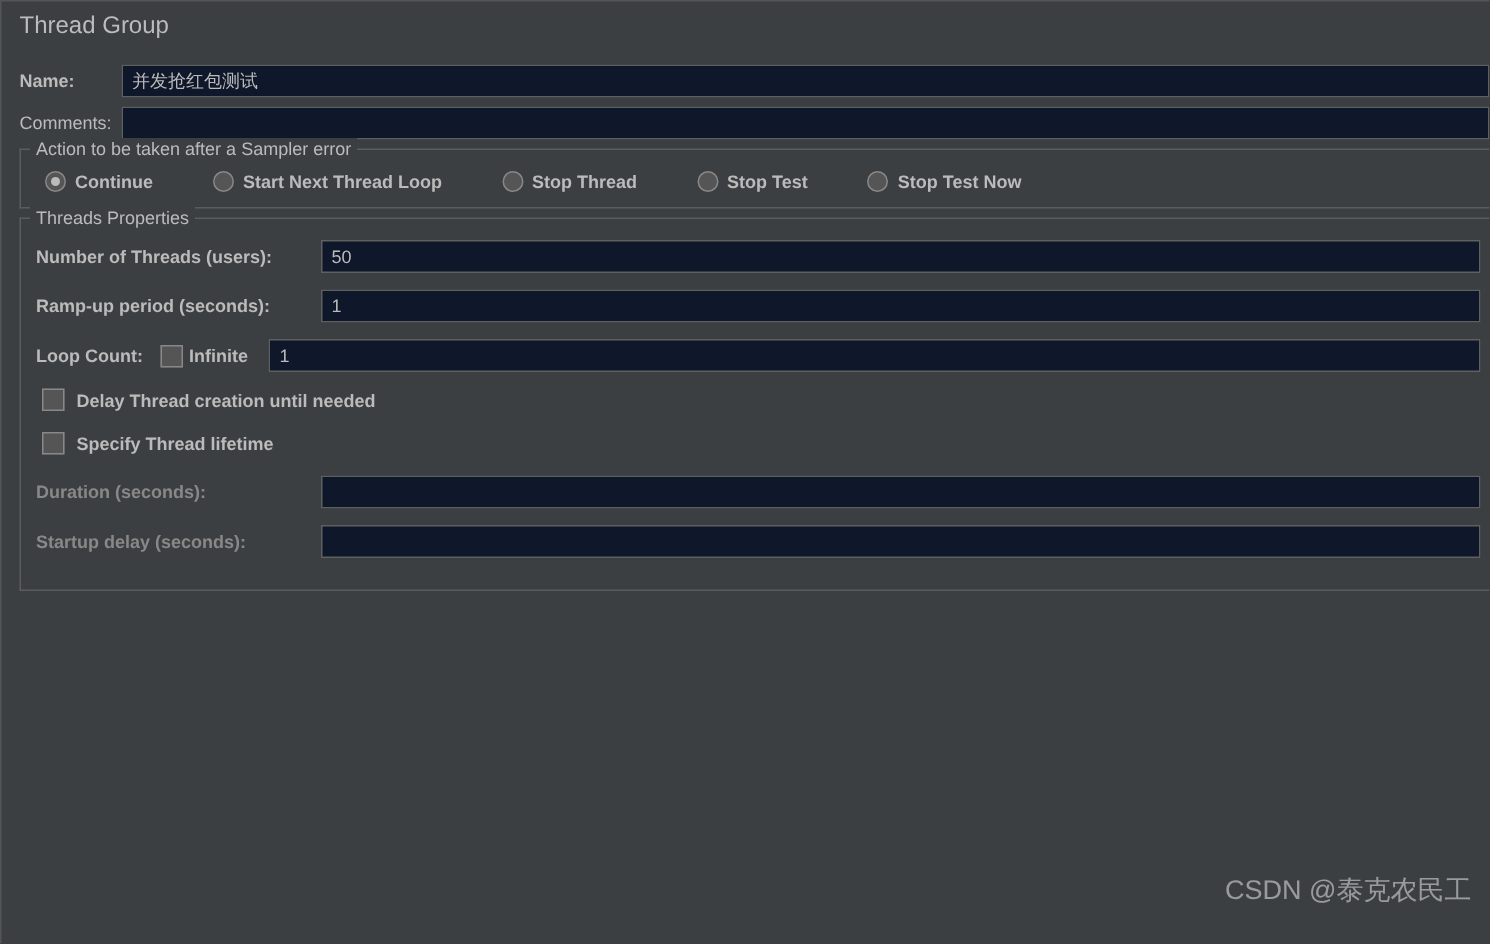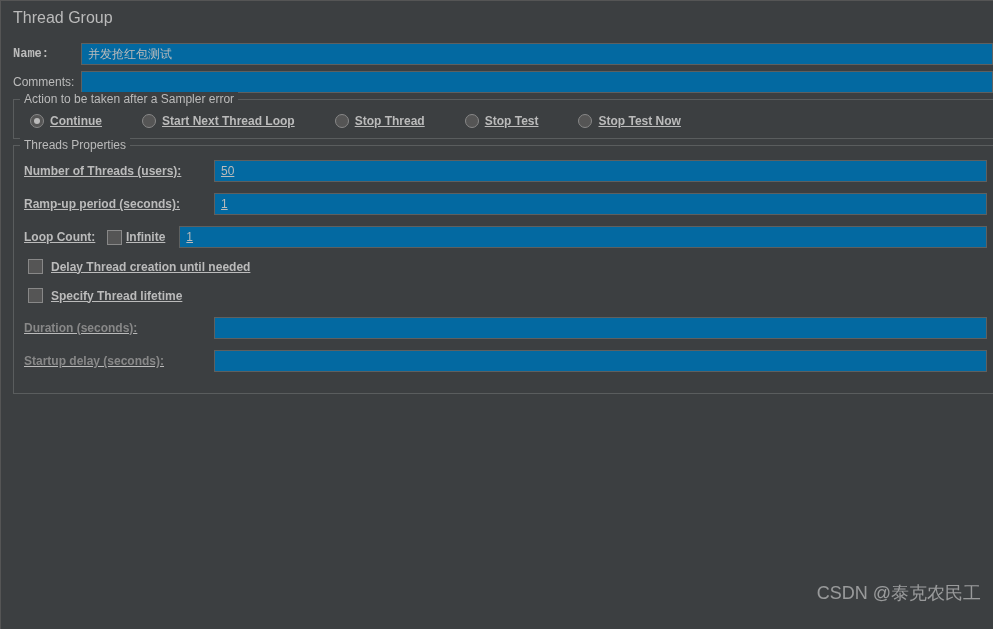--- a/index.html
+++ b/index.html
@@ -34,49 +34,47 @@
     .row {
       display: flex;
       align-items: center;
       margin-bottom: 6px;
     }
     .row-label {
       width: 72px;
       font-weight: bold;
       text-align: left;
       padding-left: 4px;
-      font-family: Liberation Mono, monospace;
     }
     .row-label2 {
       width: 72px;
       font-weight: normal;
       padding-left: 4px;
     }
     .text-input {
       flex: 1;
-      background: #0369a1;
+      background: #0f172a;
       border: 1px solid #5e6060;
       color: #bbbbbb;
       height: 22px;
       padding: 2px 6px;
       font-size: 12px;
       outline: none;
       font-family: Arial, sans-serif;
     }
     .fieldset {
       border: 1px solid #5a5d5e;
       margin: 6px 4px 6px 4px;
       padding: 14px 10px 10px 10px;
       position: relative;
     }
     .fieldset-no-right {
       border-right: none;
       margin-right: 0;
       padding-right: 6px;
-      text-decoration: underline;
     }
     .fieldset-legend {
       position: absolute;
       top: -8px;
       left: 6px;
       background: #3c3f41;
       padding: 0 4px;
       color: #bbbbbb;
       font-size: 12px;
     }

